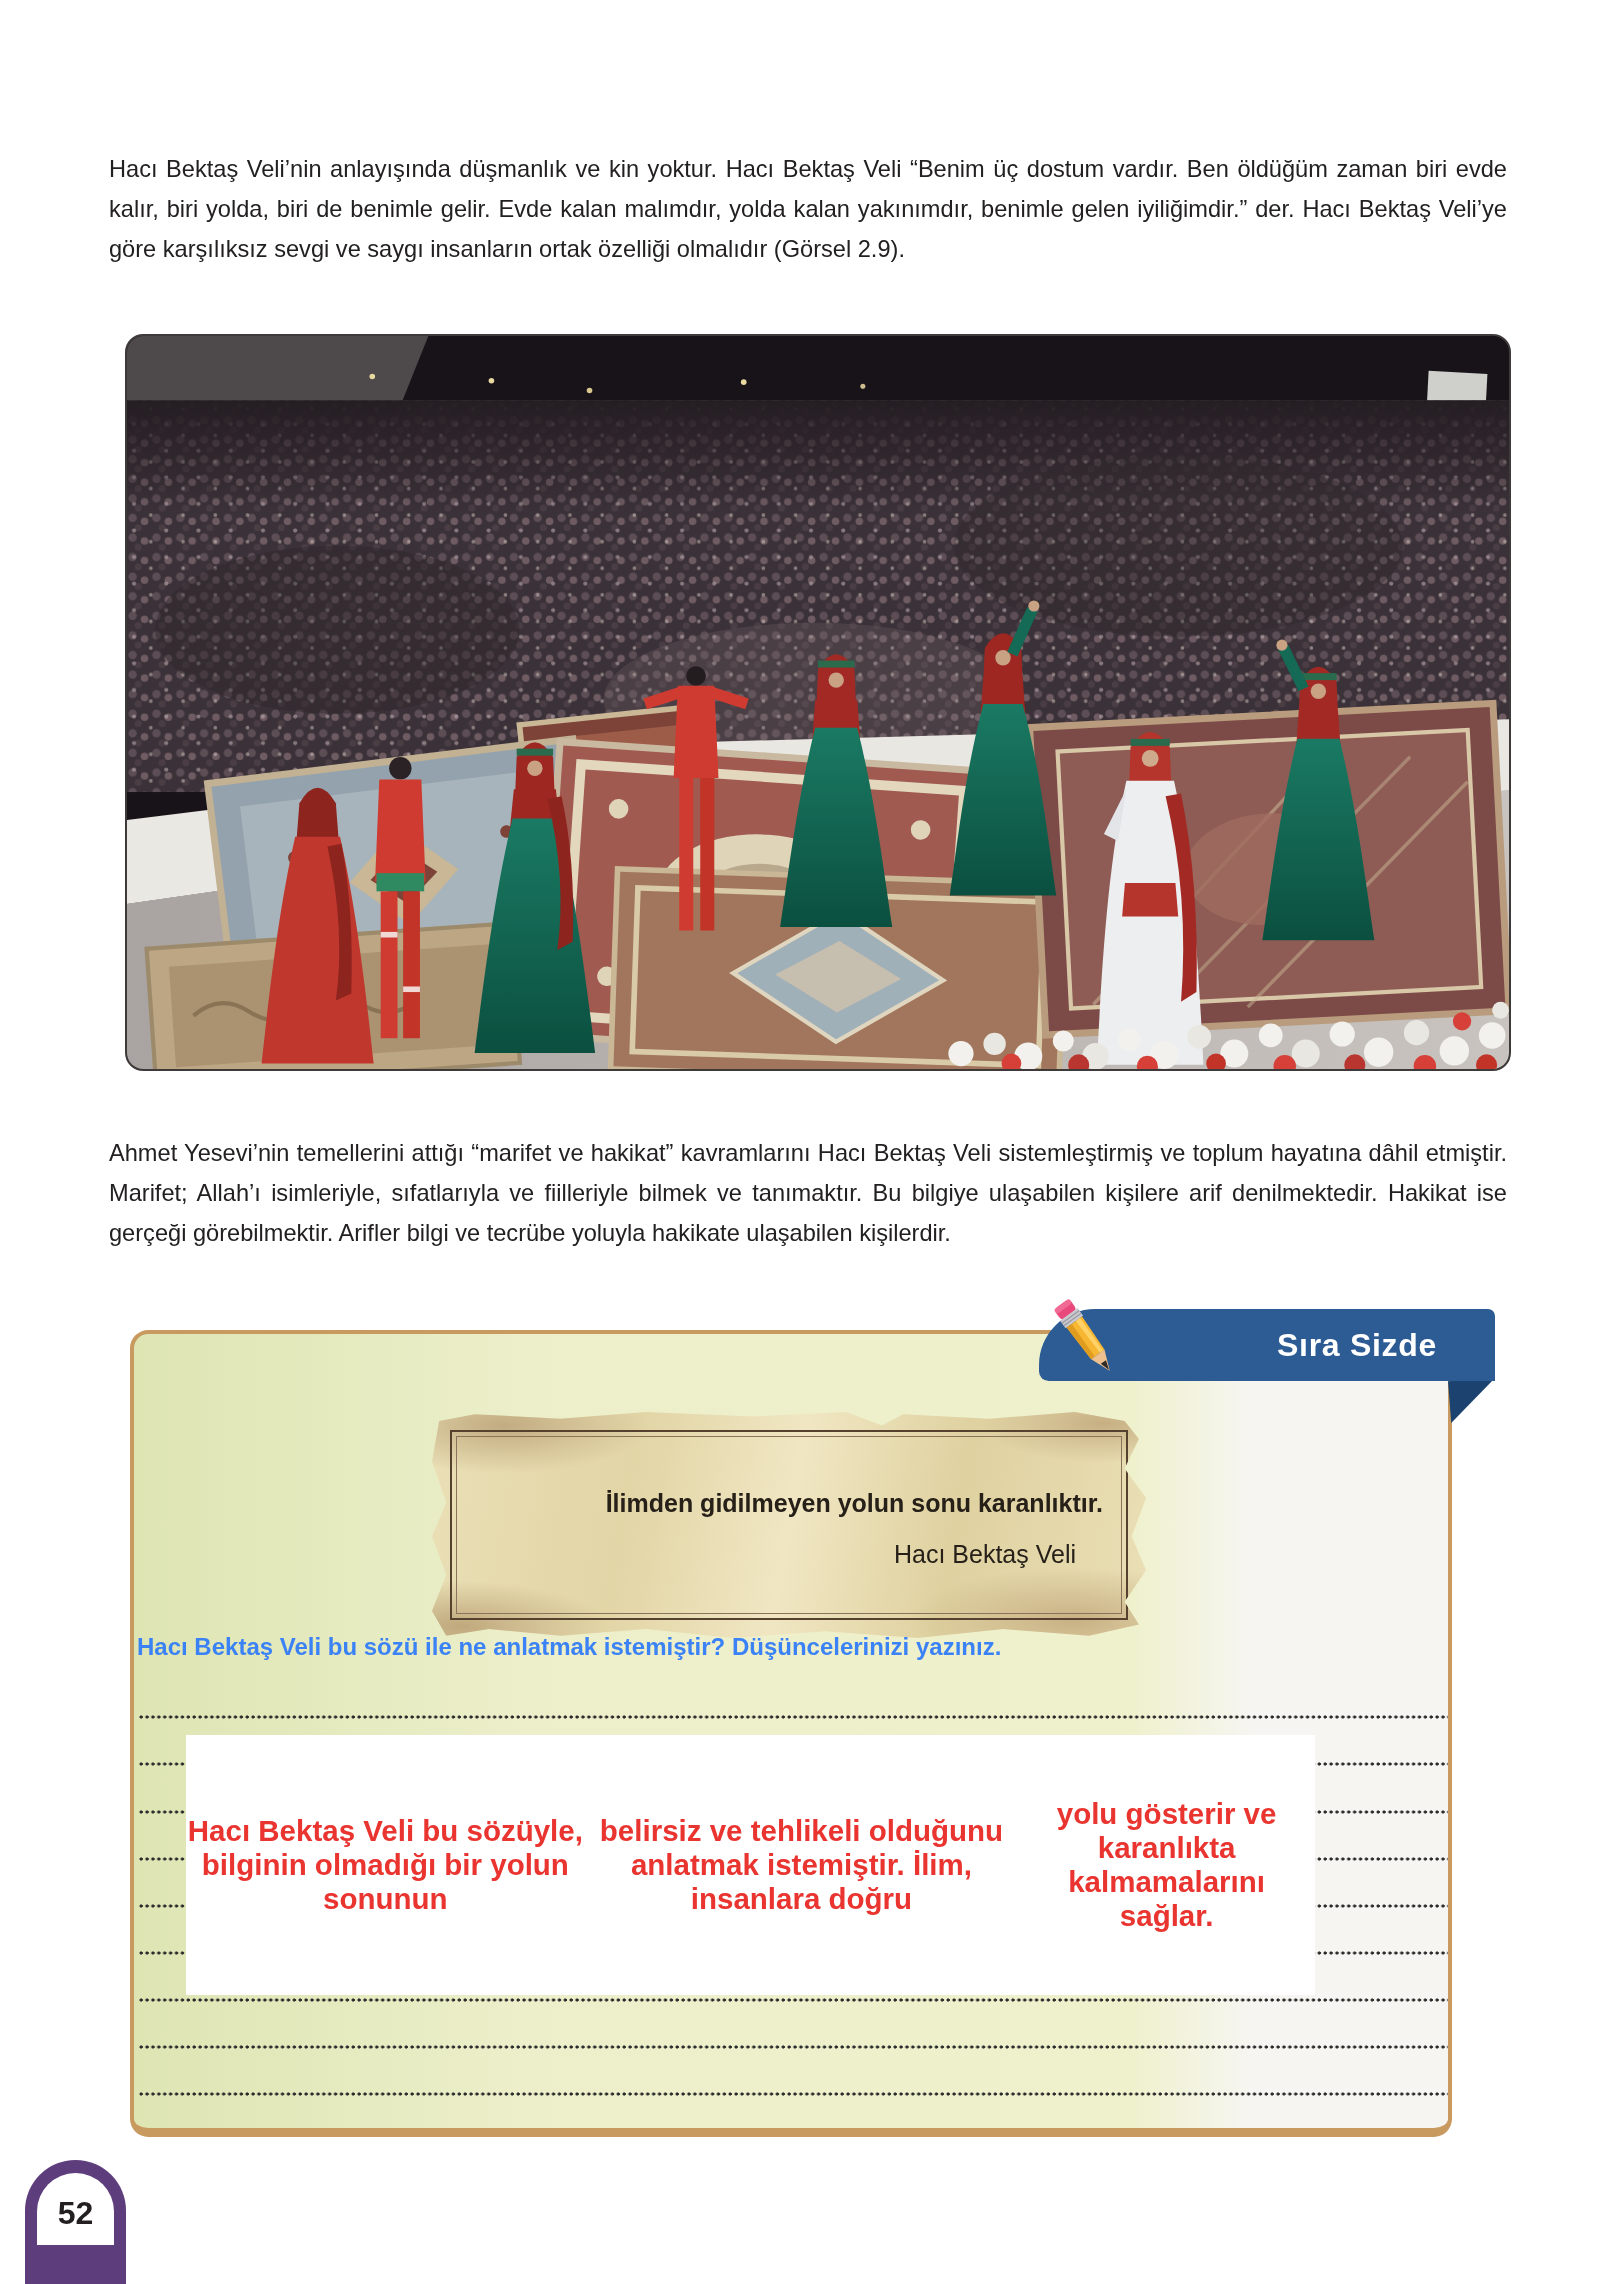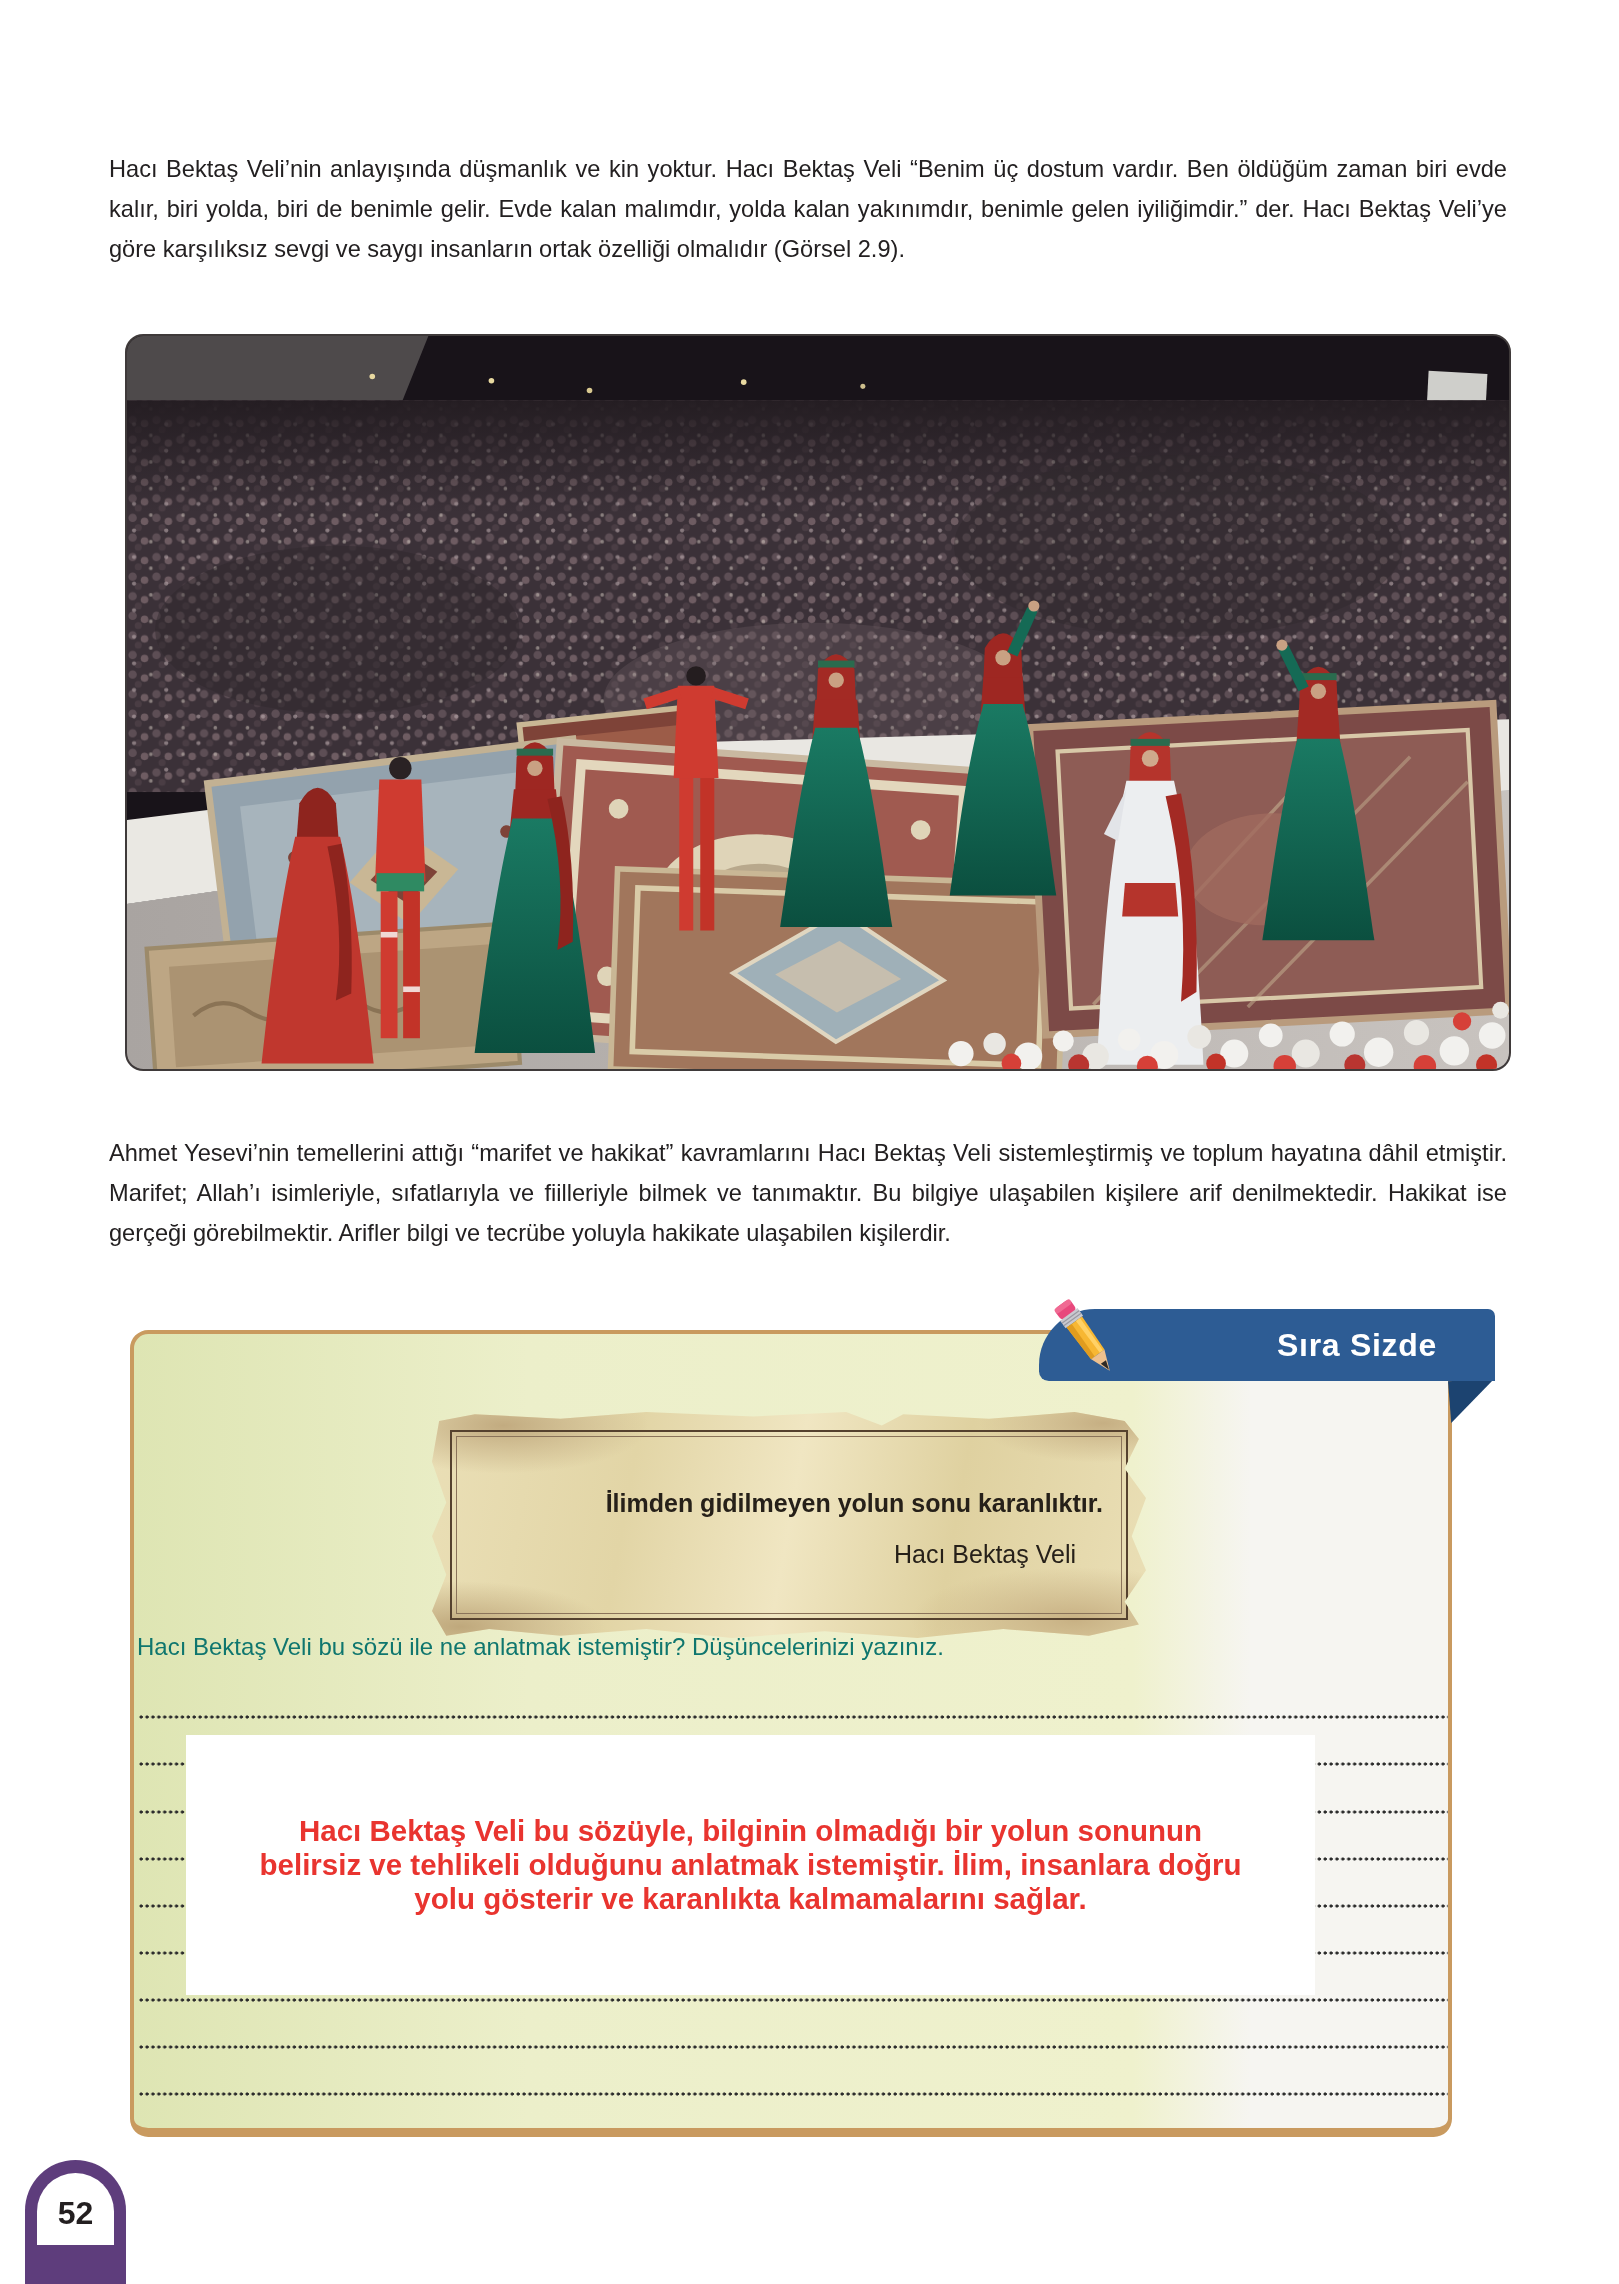--- a/index.html
+++ b/index.html
@@ -51,28 +51,28 @@
       68% 100%,55% 97%,42% 100%,30% 96%,18% 99%,8% 96%,2% 99%,0% 88%,2% 72%,0% 55%,2% 40%,0% 22%);text-align:right;}
   .parchment-frame{position:absolute;left:18.3px;top:18.3px;right:18.3px;bottom:18.3px;
         border:2.1px solid #55412e;}
   .parchment-frame::after{content:"";position:absolute;left:3.5px;top:3.5px;right:3.5px;bottom:3.5px;
         border:0.7px solid #8a735a;}
   .quote-line{position:absolute;left:45px;top:77px;width:626px;font-size:25px;
         font-weight:bold;color:#262019;}
   .quote-attr{position:absolute;right:70px;top:128px;font-size:25px;color:#262019;margin-left:24px;}
 
   .question{position:absolute;left:137px;top:1633px;width:1230px;font-size:24px;
-        font-weight:normal;color:#0f766e;z-index:3;}
+        font-weight:bold;color:#3b82f6;z-index:3;}
 
   .dotline{position:absolute;left:139px;width:1309px;height:4.2px;z-index:2;
         background-image:radial-gradient(circle at 2.1px 2.1px,#2b2b2b 1.4px,rgba(0,0,0,0) 1.9px);
         background-size:5.9px 4.2px;background-repeat:repeat-x;}
 
   .answer-box{position:absolute;left:186px;top:1735px;width:1129px;height:260px;
-        background:#fff;z-index:4;display:flex;flex-direction:column;align-items:center;
+        background:#fff;z-index:4;display:flex;align-items:center;
         justify-content:center;}
   .answer-line{font-size:29.5px;line-height:34px;font-weight:bold;text-align:center;
         color:var(--answer-red);font-family:"Liberation Sans",sans-serif;}
 
   
   .badge{position:absolute;left:25px;top:2160px;width:101px;height:124px;
         background:var(--badge-purple);border-radius:51px 51px 0 0;}
   .badge-inner{position:absolute;left:12px;top:12.7px;width:77px;height:72px;background:#fff;
         border-radius:39px 39px 0 0;display:flex;align-items:center;justify-content:center;
         padding-top:9.8px;}

